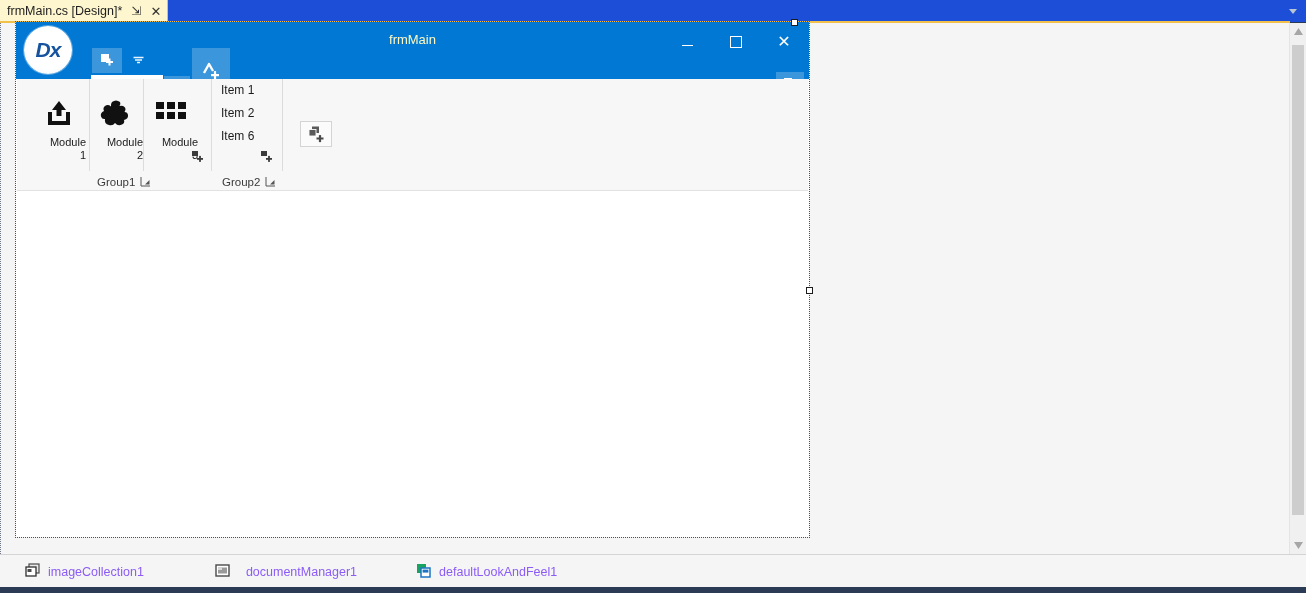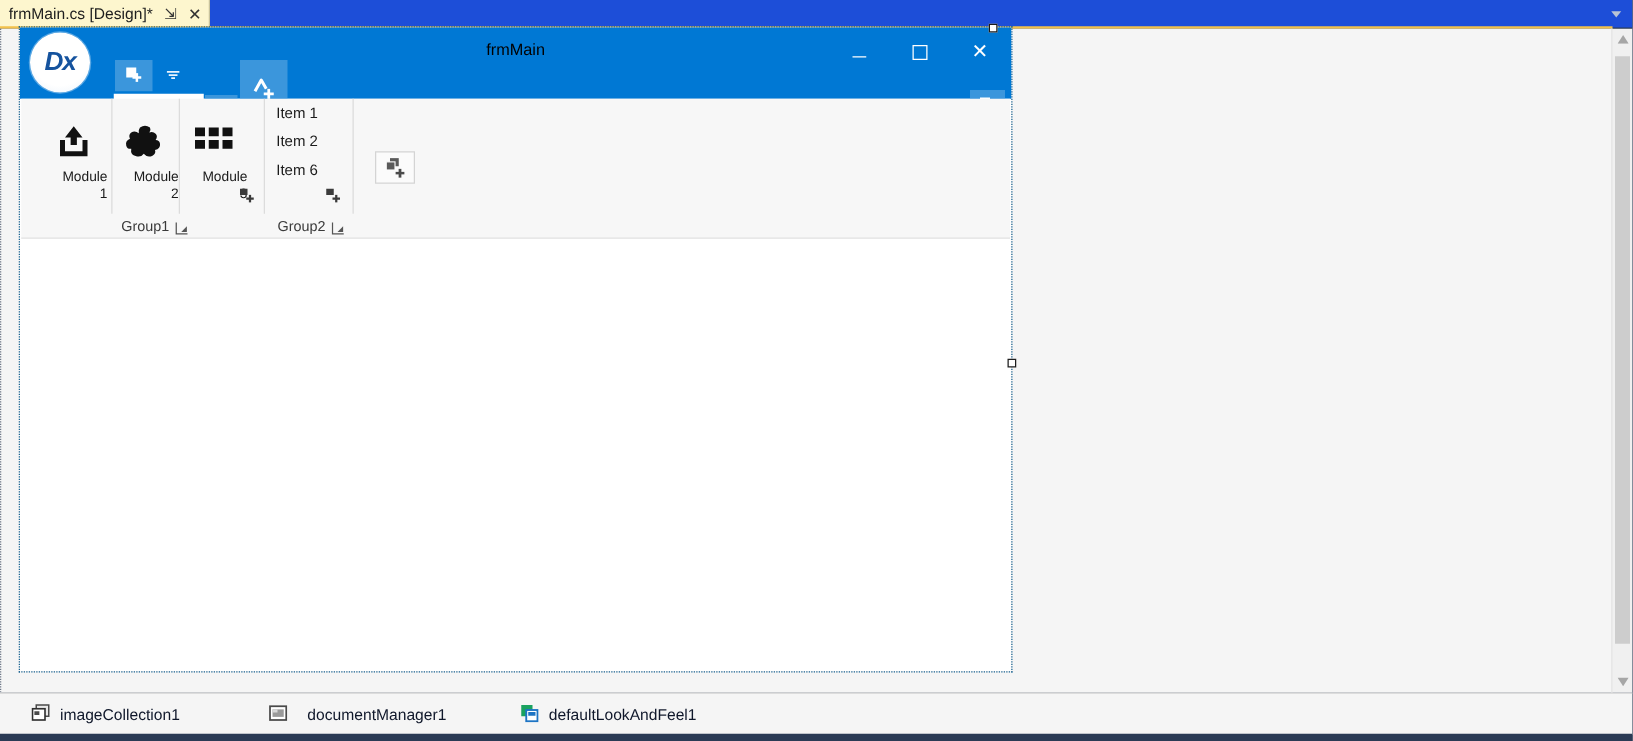--- a/index.html
+++ b/index.html
@@ -122,21 +122,21 @@
     left: 0; top: 0;
     width: 793px;
     height: 57px;
     background: #0078d4;
   }
   .form-title {
     position: absolute;
     left: 0; top: 10px;
     width: 793px;
     text-align: center;
-    color: #000000;
+    color: #fef9c3;
     font-size: 13px;
   }
   .win-btn {
     position: absolute;
     top: 8px;
     width: 34px;
     height: 24px;
     color: #fff;
     display: flex;
     align-items: center;
@@ -253,21 +253,21 @@
     width: 1px;
     height: 92px;
     background: #dcdcdc;
   }
   .grp-caption {
     position: absolute;
     bottom: 2px;
     font-size: 11.5px;
     color: #3a3a3a;
     display: flex;
-    align-items: flex-end;
+    align-items: flex-start;
     gap: 5px;
   }
   .launcher {
     width: 11px; height: 11px;
     color: #555;
     font-size: 9px;
     display: inline-flex;
     align-items: flex-end;
     justify-content: center;
   }
@@ -358,21 +358,21 @@
     background: #f5f5f5;
     border-top: 1px solid #d4d4d4;
     display: flex;
     align-items: center;
   }
   .tray-item {
     display: flex;
     align-items: center;
     gap: 8px;
     font-size: 12.5px;
-    color: #0f172a;
+    color: #8b5cf6;
   }
   .tray-i1 { margin-left: 25px; }
   .tray-i2 { margin-left: 71px; gap: 16px; }
   .tray-i3 { margin-left: 59px; }
   .bottombar {
     position: absolute;
     left: 0; bottom: 0;
     width: 1306px;
     height: 6px;
     background: #2b3b55;

